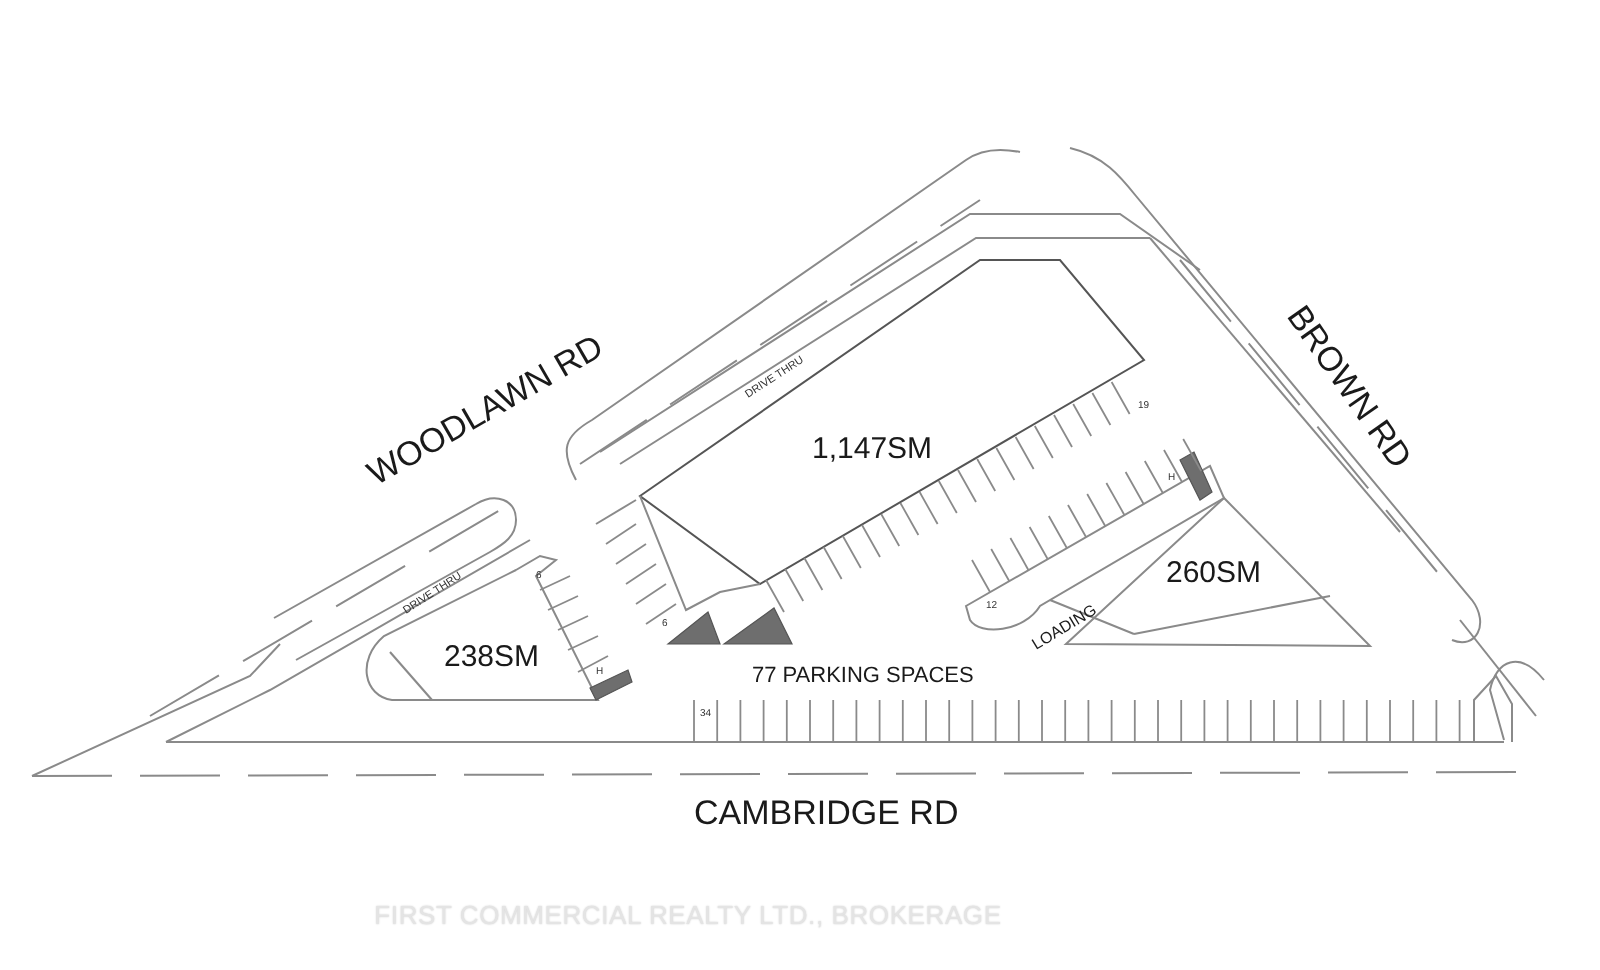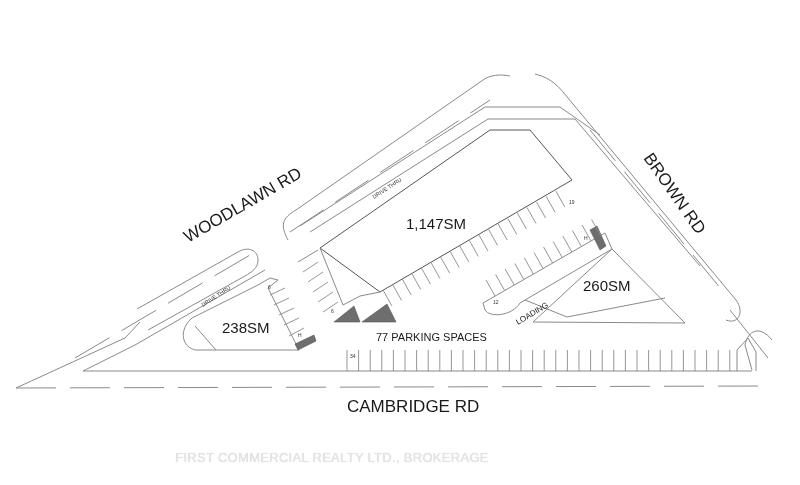--- a/index.html
+++ b/index.html
@@ -9,21 +9,21 @@
     .ln-dark { fill: none; stroke: #555; stroke-width: 1; }
     .dash { fill: none; stroke: #8a8a8a; stroke-width: 1; stroke-dasharray: 40 14; }
     .stall { stroke: #8a8a8a; stroke-width: 0.9; }
     .hatch { fill: #6e6e6e; stroke: #555; stroke-width: 0.6; }
     .road-label { font-family: "Liberation Sans", sans-serif; font-size: 17px; fill: #1a1a1a; }
     .area-label { font-family: "Liberation Sans", sans-serif; font-size: 15px; fill: #1a1a1a; }
     .small-label { font-family: "Liberation Sans", sans-serif; font-size: 10.5px; fill: #1a1a1a; }
     .tiny-label { font-family: "Liberation Sans", sans-serif; font-size: 5.5px; fill: #333; }
     .micro-label { font-family: "Liberation Sans", sans-serif; font-size: 5px; fill: #333; }
     .parking-label { font-family: "Liberation Sans", sans-serif; font-size: 11px; fill: #1a1a1a; }
-    .watermark { position: absolute; left: 4px; width: 656px; top: 450px; text-align: center;
+    .watermark { position: absolute; left: 16px; width: 656px; top: 450px; text-align: center;
       font-family: "Liberation Sans", sans-serif; font-size: 13px; letter-spacing: 0.3px;
       color: #e4e4e4; text-shadow: 0 0 1px #cfcfcf; }
   </style>
 </head>
 <body>
 
 <svg id="plan" viewBox="0 0 800 485" xmlns="http://www.w3.org/2000/svg">
 
   <g>
     <path class="ln" d="M288,240 C280,225 282,218 296,210 L483,80 C490,75 500,74 510,76"></path>

